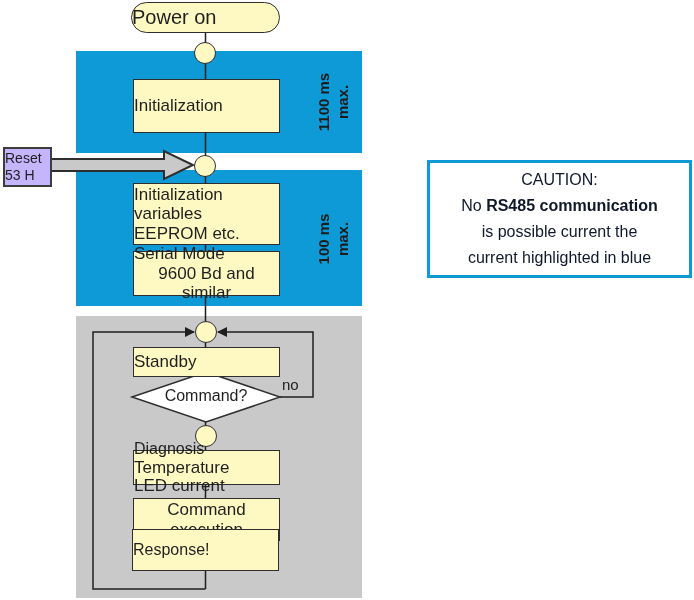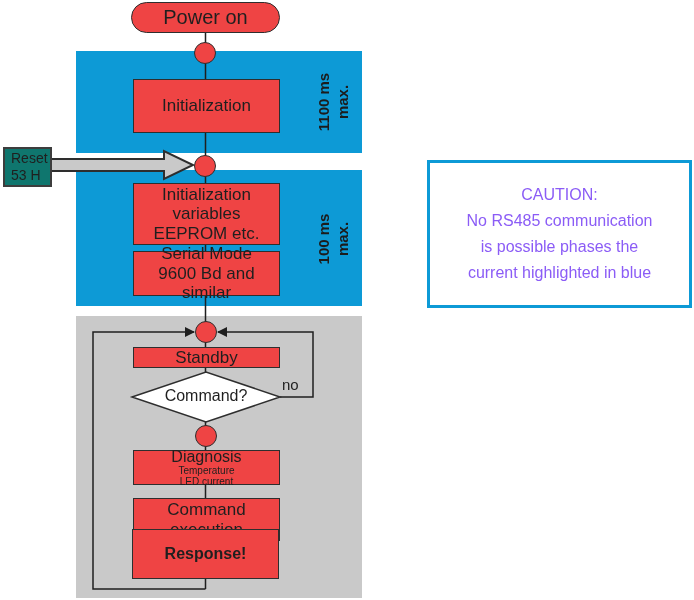--- a/index.html
+++ b/index.html
@@ -5,52 +5,52 @@
   html,body{margin:0;padding:0;background:#fff;}
   #stage{
     position:relative;width:694px;height:600px;background:#ffffff;overflow:hidden;
     font-family:"Liberation Sans", sans-serif;color:#1f1f1f;
   }
   .panel{position:absolute;z-index:1;}
   .panel.blue{background:#0d9ad6;}
   .panel.gray{background:#c9c9c9;}
   #wires{position:absolute;left:0;top:0;z-index:2;}
   .node{
-    position:absolute;z-index:3;background:#ef4444;border:1.5px solid #2e2e2e;
-    display:flex;flex-direction:column;align-items:center;justify-content:center;
+    position:absolute;z-index:3;background:#fef9c3;border:1.5px solid #2e2e2e;
+    display:flex;flex-direction:column;align-items:flex-start;justify-content:center;
     text-align:center;box-sizing:border-box;line-height:1.15;
   }
   .capsule{border-radius:17px;font-size:20px;}
   .circle{border-radius:50%;width:22px;height:22px;padding:0;}
   .fs15{font-size:17px;}
   .fs16{font-size:16px;}
-  .sub{font-size:10px;line-height:1.05;}
+  .sub{font-size:17px;line-height:1.05;}
   .rotlabel{
     position:absolute;z-index:3;width:120px;height:40px;
     display:flex;flex-direction:column;align-items:center;justify-content:center;
     transform:rotate(-90deg);font-weight:bold;font-size:15px;line-height:19px;
     color:#1c1c1c;text-align:center;
   }
   .floatlabel{position:absolute;z-index:3;font-size:15px;color:#1f1f1f;}
   .decision-text{
     position:absolute;z-index:3;left:133px;top:387px;width:146px;text-align:center;
     font-size:16px;
   }
   #reset-box{
     position:absolute;z-index:3;left:3px;top:147px;width:49px;height:40px;
-    background:#0f766e;border:2px solid #3d3d3d;box-sizing:border-box;
-    font-size:14px;line-height:17px;padding:1px 0 0 6px;
+    background:#c4b5fd;border:2px solid #3d3d3d;box-sizing:border-box;
+    font-size:14px;line-height:17px;padding:1px 0 0 0;
   }
   #caution-box{
-    position:absolute;z-index:3;left:427px;top:160px;width:265px;height:148px;
+    position:absolute;z-index:3;left:427px;top:160px;width:265px;height:118px;
     border:3px solid #0d9ad6;box-sizing:border-box;background:#fff;
     display:flex;flex-direction:column;align-items:center;justify-content:center;
-    font-size:16px;line-height:26px;text-align:center;color:#8b5cf6;
+    font-size:16px;line-height:26px;text-align:center;color:#0f172a;
   }
-  b{font-weight:normal;}
+  b{font-weight:bold;}
 </style>
 </head>
 <body>
 
 <div id="stage">
 
   <div class="panel blue" style="left:76px;top:51px;width:286px;height:102px;"></div>
   <div class="panel blue" style="left:76px;top:170px;width:286px;height:136px;"></div>
   <div class="panel gray" style="left:76px;top:316px;width:286px;height:282px;"></div>
 
@@ -98,41 +98,41 @@
   </div>
   <div class="node fs15" style="left:133px;top:251px;width:147px;height:45px;">
     <span>Serial Mode</span>
     <span>9600 Bd and similar</span>
   </div>
   <div class="rotlabel" style="left:273px;top:219px;">
     <span>100 ms</span>
     <span>max.</span>
   </div>
 
-  <div class="node fs15" style="left:133px;top:347px;width:147px;height:21px;">
+  <div class="node fs15" style="left:133px;top:347px;width:147px;height:30px;">
     <span>Standby</span>
   </div>
 
   <div class="decision-text">Command?</div>
   <div class="floatlabel" style="left:282px;top:376px;">no</div>
 
   <div class="node" style="left:133px;top:450px;width:147px;height:35px;">
     <span class="fs16">Diagnosis</span>
     <span class="sub">Temperature</span>
     <span class="sub">LED current</span>
   </div>
 
   <div class="node fs15" style="left:133px;top:498px;width:147px;height:43px;">
     <span>Command execution</span>
   </div>
 
-  <div class="node fs16" style="left:132px;top:529px;width:147px;height:50px;font-weight:bold;">
+  <div class="node fs16" style="left:132px;top:529px;width:147px;height:42px;">
     <span>Response!</span>
   </div>
 
   <div id="caution-box">
     <div>CAUTION:</div>
     <div><span>No </span><b>RS485 communication</b></div>
-    <div>is possible phases the</div>
+    <div>is possible current the</div>
     <div>current highlighted in blue</div>
   </div>
 
 </div>
 
 </body></html>

